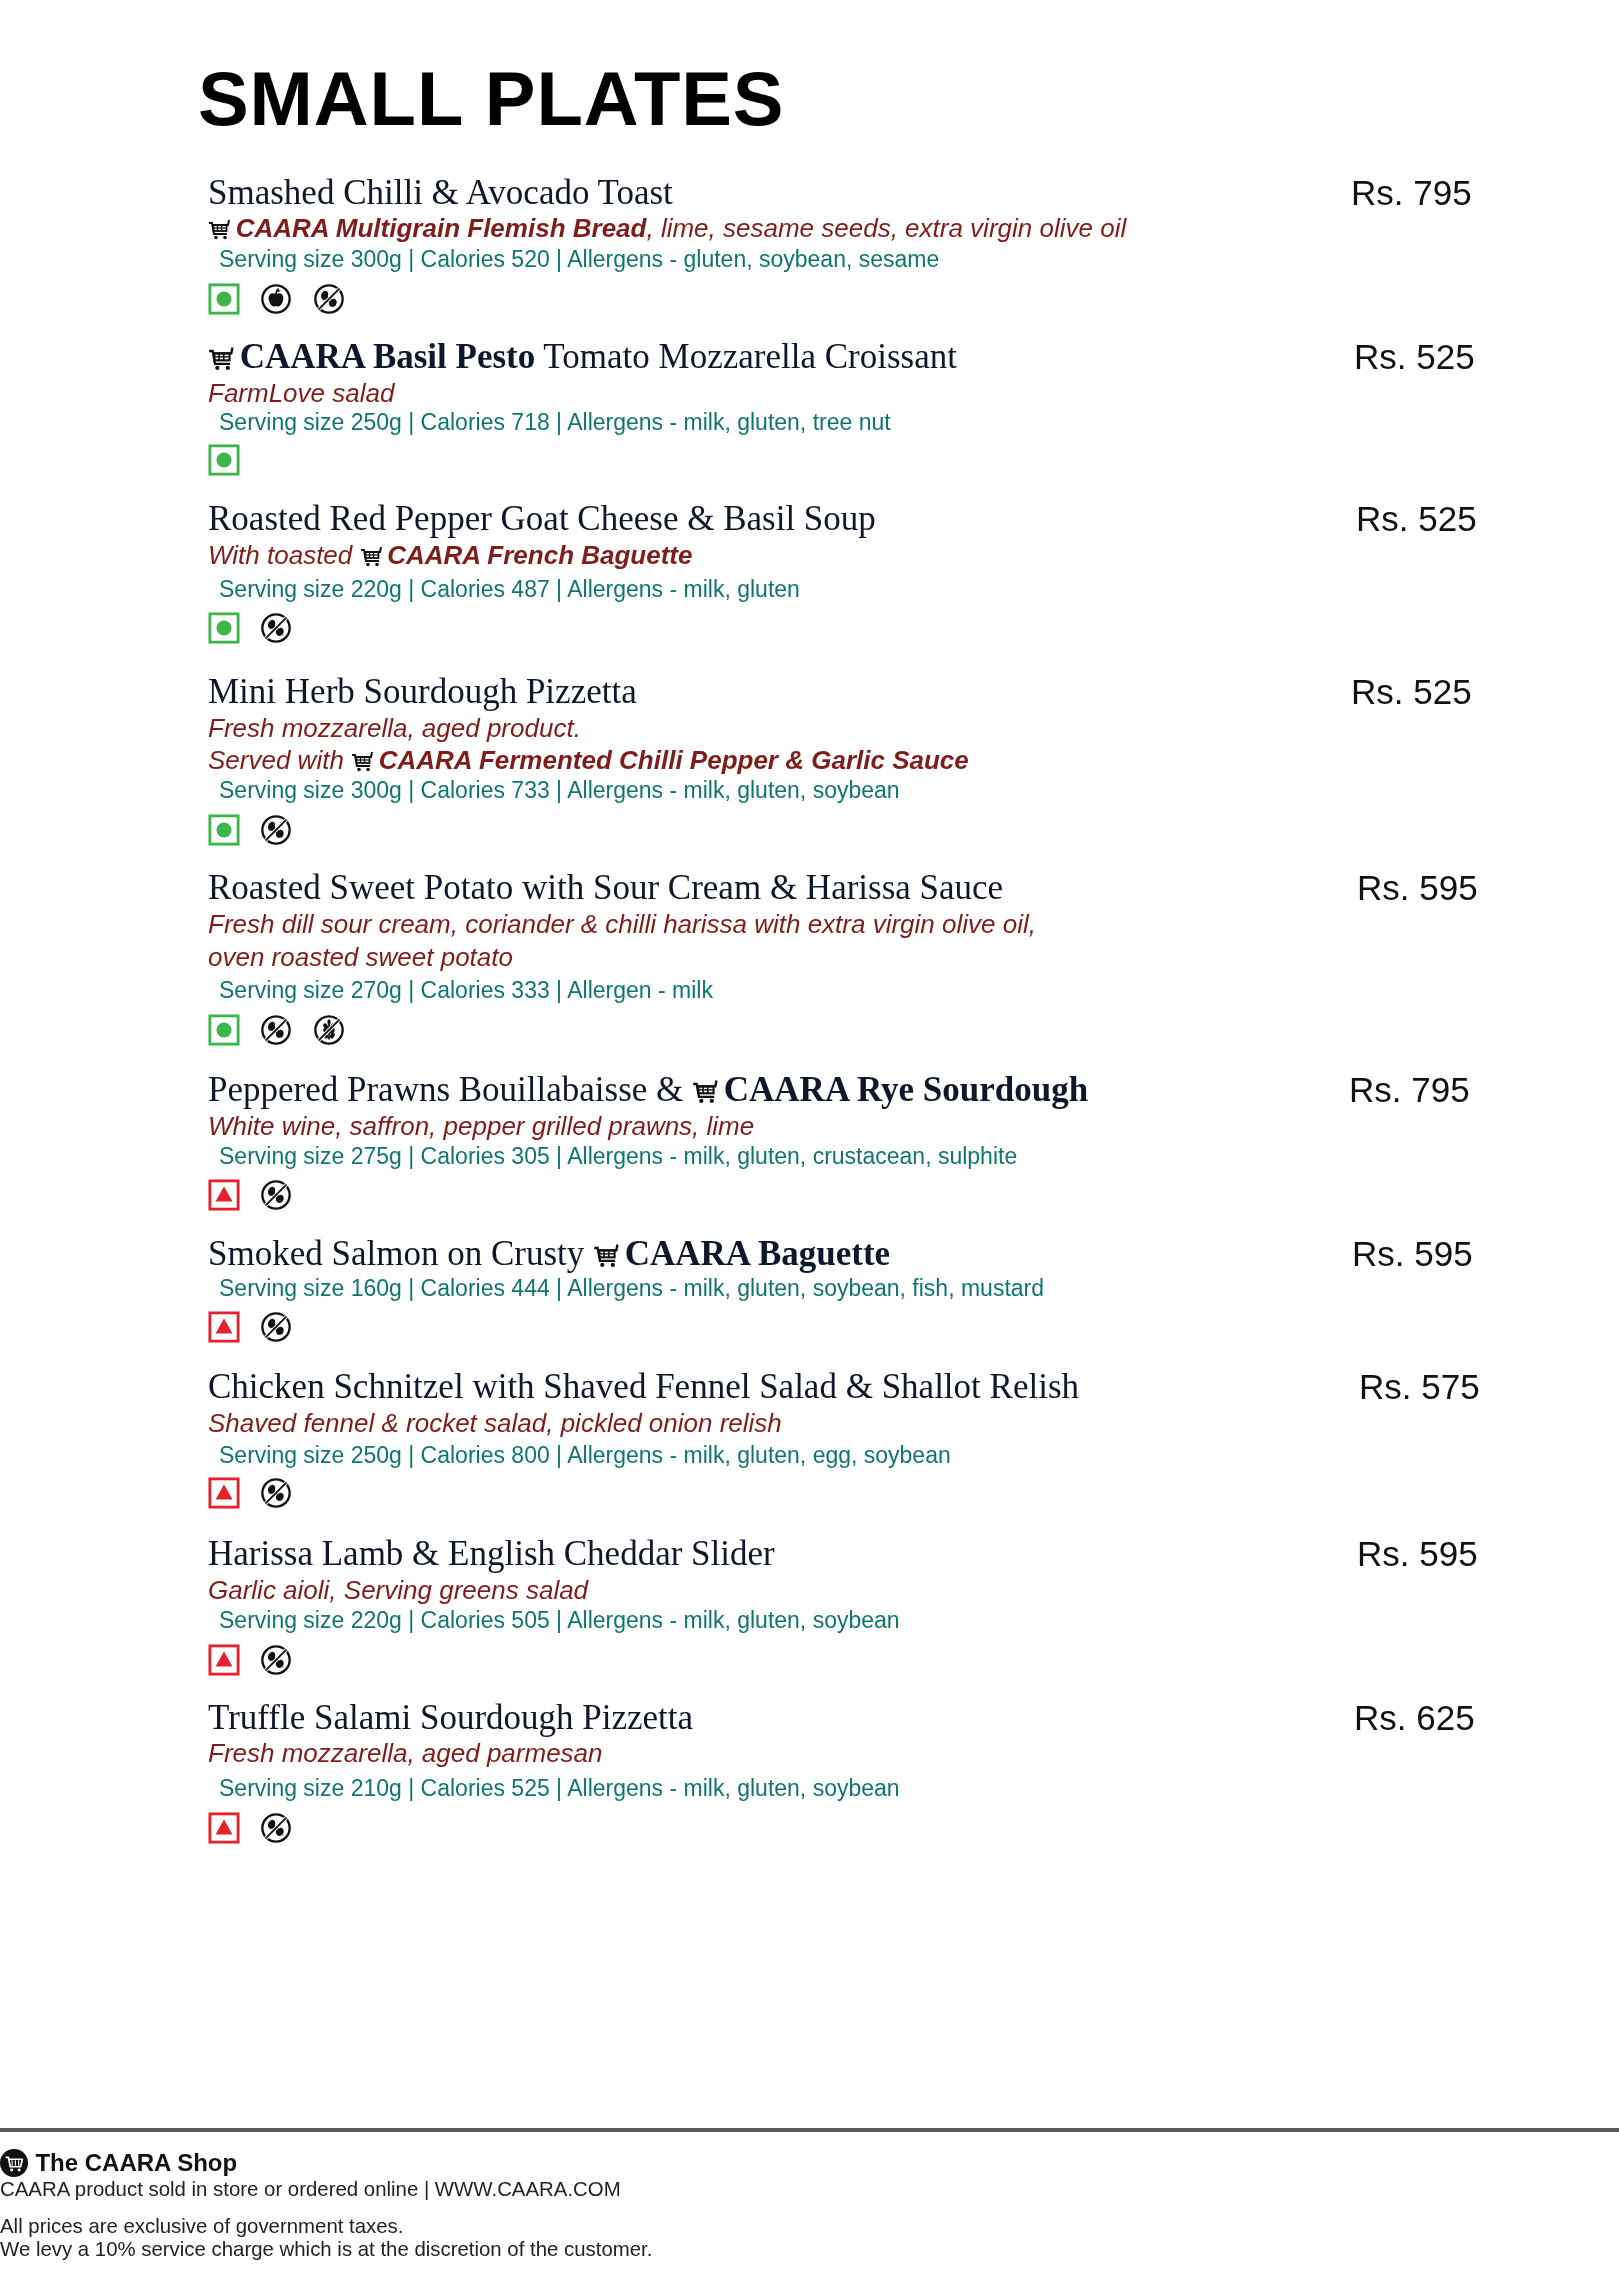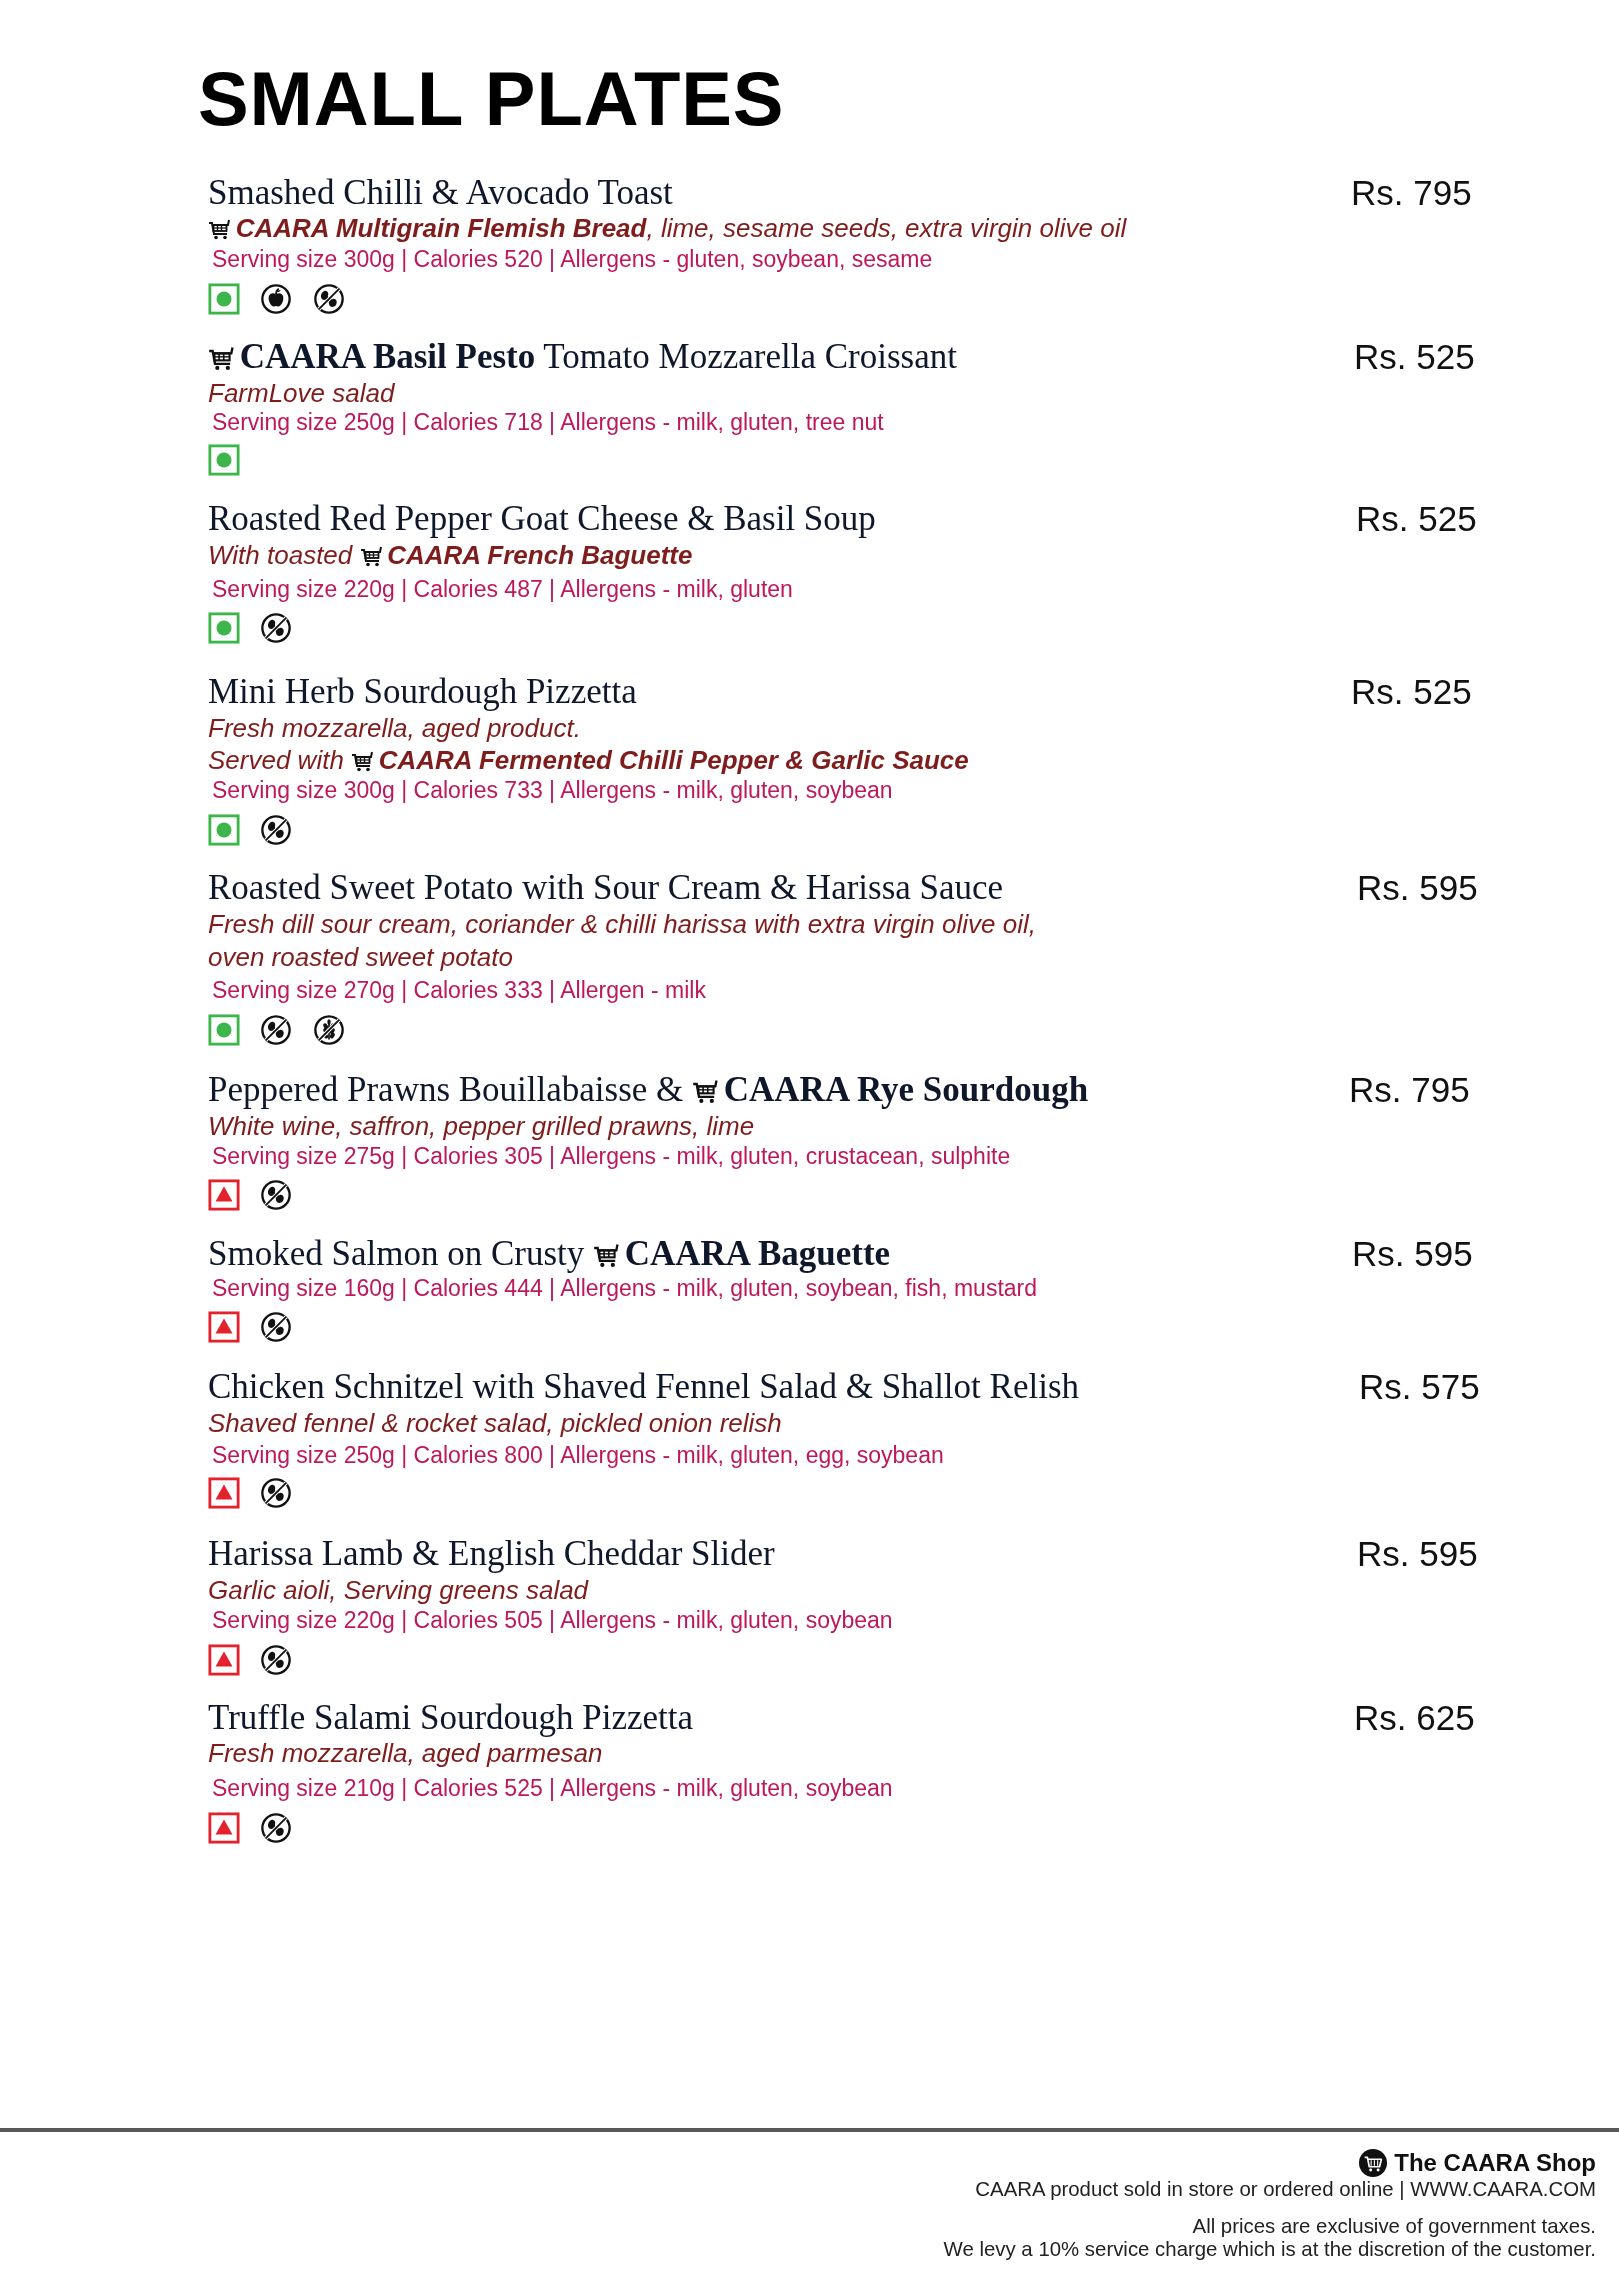--- a/index.html
+++ b/index.html
@@ -6,26 +6,26 @@
   body { width: 1620px; height: 2296px; position: relative; overflow: hidden;
          font-family: "Liberation Sans", "DejaVu Sans", sans-serif; color: #111; }
   .title { position: absolute; left: 198px; top: 61px; font-size: 76px; font-weight: 700;
            letter-spacing: 0.9px; line-height: 1; color: #000; margin: 0; }
   .item { position: absolute; left: 208px; width: 1299px; }
   .item-name { position: absolute; left: 0; font-size: 35px; line-height: 41px; white-space: nowrap; color: #0f172a; font-weight: 400; font-family: Liberation Serif, serif; }
   .item-name .b { font-weight: 700; }
   .price { position: absolute; font-size: 35px; line-height: 41px; white-space: nowrap; color: #111; }
   .desc { position: absolute; left: 0; font-size: 26px; line-height: 32px; font-style: italic; white-space: nowrap; color: #7f1d1d; }
   .desc .b { font-weight: 700; }
-  .details { position: absolute; left: 4px; font-size: 23px; line-height: 28px; white-space: nowrap; color: #be185d; }
+  .details { position: absolute; left: 11px; font-size: 23px; line-height: 28px; white-space: nowrap; color: #0f766e; }
   .icons { position: absolute; left: 0; height: 32px; display: flex; gap: 20.4px; align-items: center; }
   .ico { width: 32px; height: 32px; display: inline-block; }
   .cart { display: inline-block; vertical-align: -3.7px; margin-right: 3.7px; }
   .footer-line { position: absolute; left: 0; top: 2128px; width: 1620px; height: 3.7px; background: #595959; }
-  .footer { position: absolute; left: 0; width: 1596px; text-align: right; white-space: nowrap; }
+  .footer { position: absolute; left: 0; width: 1596px; text-align: left; white-space: nowrap; }
   .shop-title { top: 2146px; font-size: 24px; font-weight: 700; line-height: 33px; color: #111; }
   .shop-sub { top: 2175px; font-size: 20.4px; line-height: 28px; color: #222; }
   .note1 { top: 2213px; font-size: 20.4px; line-height: 26px; color: #222; }
   .note2 { top: 2236px; font-size: 20.4px; line-height: 26px; color: #222; }
 </style>
 </head>
 <body>
 
 <h1 class="title">SMALL PLATES</h1>
 

